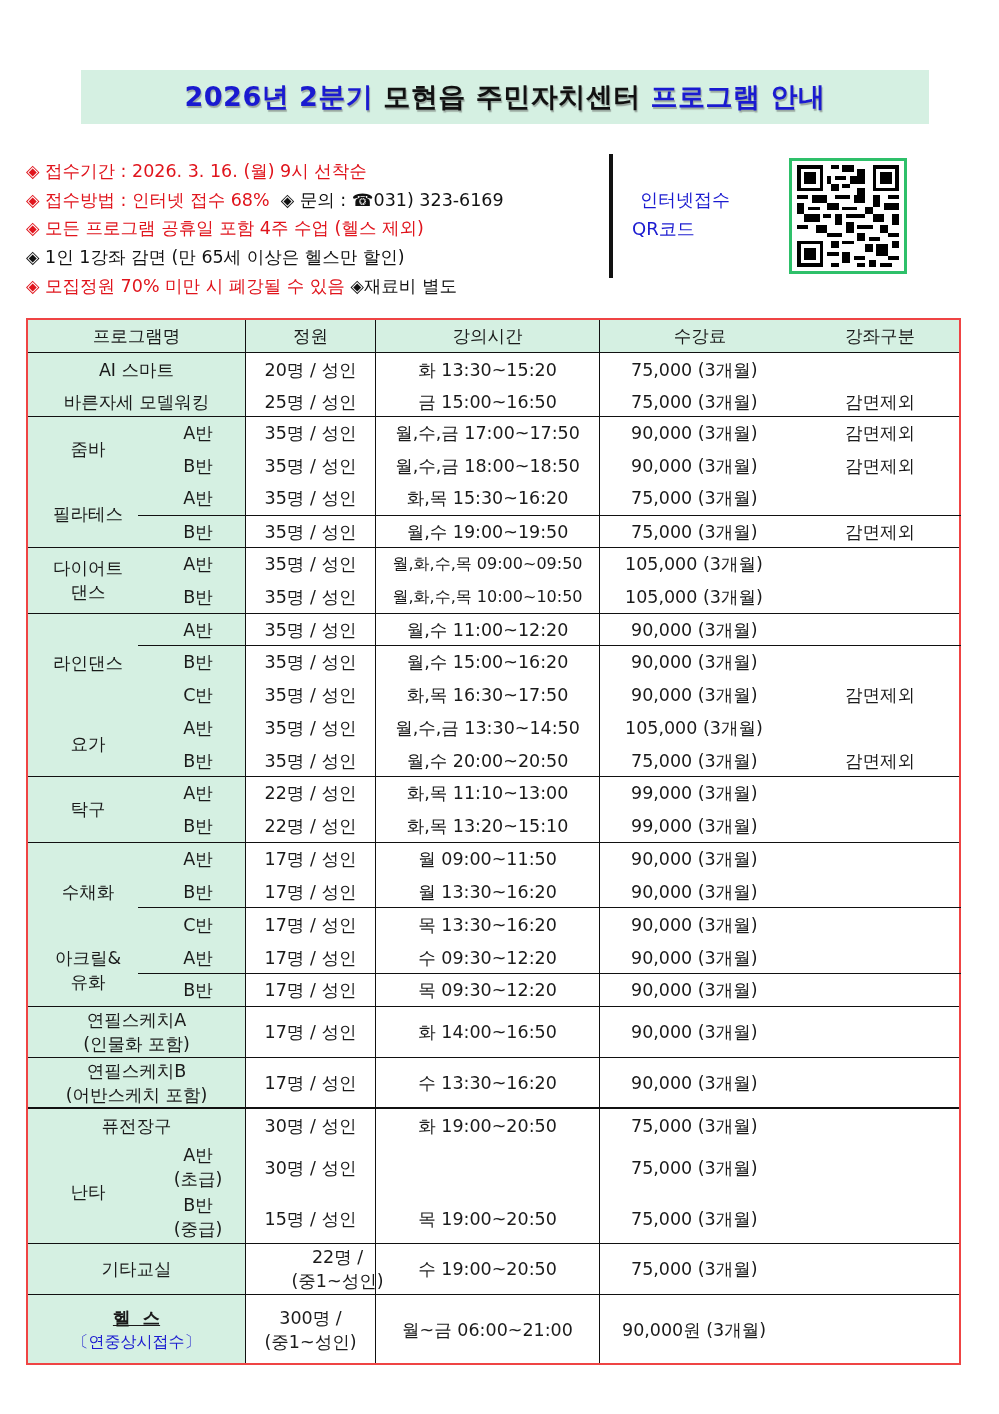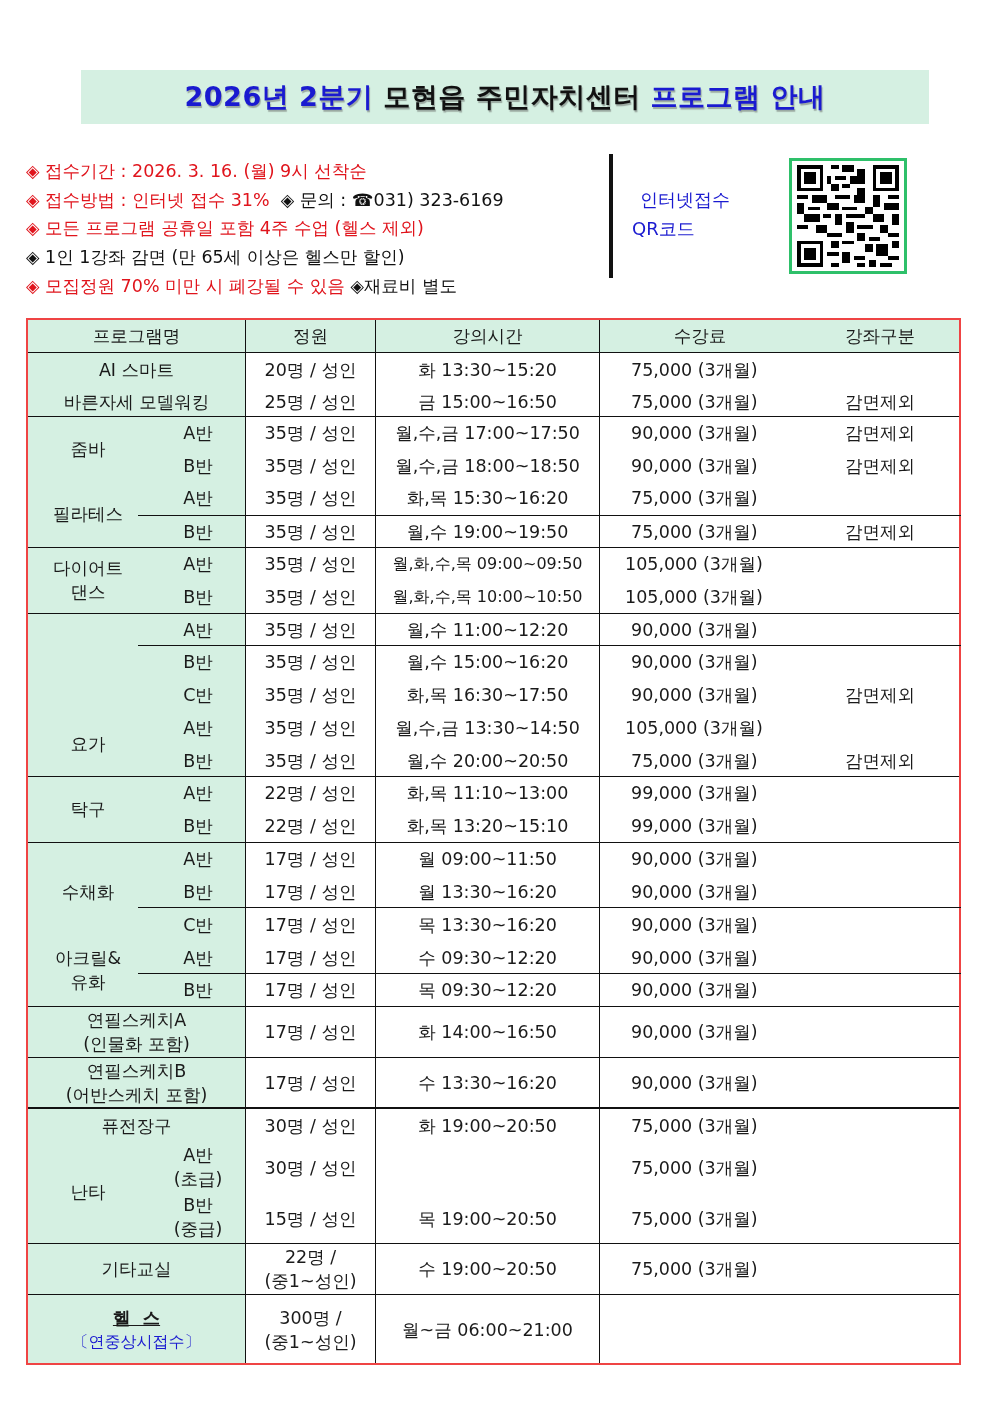--- a/index.html
+++ b/index.html
@@ -36,21 +36,21 @@
   <span class="t-blue">프로그램 안내</span>
 </div>
 
 <div class="notes">
   <div class="note red">
     <span>◈</span>
     <span>접수기간 : 2026. 3. 16. (월) 9시 선착순</span>
   </div>
   <div class="note red">
     <span>◈</span>
-    <span>접수방법 : 인터넷 접수 31%</span>&nbsp;
+    <span>접수방법 : 인터넷 접수 68%</span>&nbsp;
     <span class="blk">◈ 문의 : ☎031) 323-6169</span>
   </div>
   <div class="note red">
     <span>◈</span>
     <span>모든 프로그램 공휴일 포함 4주 수업 (헬스 제외)</span>
   </div>
   <div class="note blk">
     <span>◈</span>
     <span>1인 1강좌 감면 (만 65세 이상은 헬스만 할인)</span>
   </div>
@@ -164,20 +164,21 @@
   <div class="cell" style="left:772px;width:160px;top:0;height:32px;">강좌구분</div>
 
   <div class="cell" style="left:0;width:217px;top:34px;height:32px;">AI 스마트</div>
   <div class="cell" style="left:0;width:217px;top:66px;height:32px;">바른자세 모델워킹</div>
   <div class="cell" style="left:0;width:120px;top:97px;height:64px;">줌바</div>
   <div class="cell" style="left:0;width:120px;top:162px;height:64px;">필라테스</div>
   <div class="cell tc" style="left:0;width:120px;top:228px;height:64px;flex-direction:column;">
     <span>다이어트</span>
     <span>댄스</span>
   </div>
+  <div class="cell" style="left:0;width:120px;top:294px;height:98px;">라인댄스</div>
   <div class="cell" style="left:0;width:120px;top:392px;height:64px;">요가</div>
   <div class="cell" style="left:0;width:120px;top:457px;height:64px;">탁구</div>
   <div class="cell" style="left:0;width:120px;top:523px;height:98px;">수채화</div>
   <div class="cell tc" style="left:0;width:120px;top:615px;height:70px;flex-direction:column;">
     <span>아크릴&amp;</span>
     <span>유화</span>
   </div>
 
   <div class="cell" style="left:130px;width:80px;top:97px;height:32px;">A반</div>
   <div class="cell" style="left:130px;width:80px;top:130px;height:32px;">B반</div>
@@ -336,25 +337,26 @@
   <div class="cell" style="left:348px;width:223px;top:790px;height:32px;">화 19:00~20:50</div>
   <div class="cell fee" style="left:603px;width:200px;top:790px;height:32px;">75,000 (3개월)</div>
 
   <div class="cell" style="left:218px;width:129px;top:832px;height:32px;">30명 / 성인</div>
   <div class="cell fee" style="left:603px;width:200px;top:832px;height:32px;">75,000 (3개월)</div>
 
   <div class="cell" style="left:218px;width:129px;top:883px;height:32px;">15명 / 성인</div>
   <div class="cell" style="left:348px;width:223px;top:883px;height:32px;">목 19:00~20:50</div>
   <div class="cell fee" style="left:603px;width:200px;top:883px;height:32px;">75,000 (3개월)</div>
 
-  <div class="cell tc" style="left:218px;width:129px;top:924px;height:50px;flex-direction:column;">
+  <div class="cell tc" style="left:218px;width:129px;top:924px;height:50px;flex-direction:column;padding-left:27px;">
     <span>22명 /</span>
     <span>(중1~성인)</span>
   </div>
   <div class="cell" style="left:348px;width:223px;top:924px;height:50px;">수 19:00~20:50</div>
   <div class="cell fee" style="left:603px;width:200px;top:924px;height:50px;">75,000 (3개월)</div>
 
   <div class="cell tc" style="left:218px;width:129px;top:975px;height:70px;flex-direction:column;">
     <span>300명 /</span>
     <span>(중1~성인)</span>
   </div>
   <div class="cell" style="left:348px;width:223px;top:975px;height:70px;">월~금 06:00~21:00</div>
+  <div class="cell fee" style="left:594px;width:220px;top:975px;height:70px;">90,000원 (3개월)</div>
 </div>
 
 </body></html>

